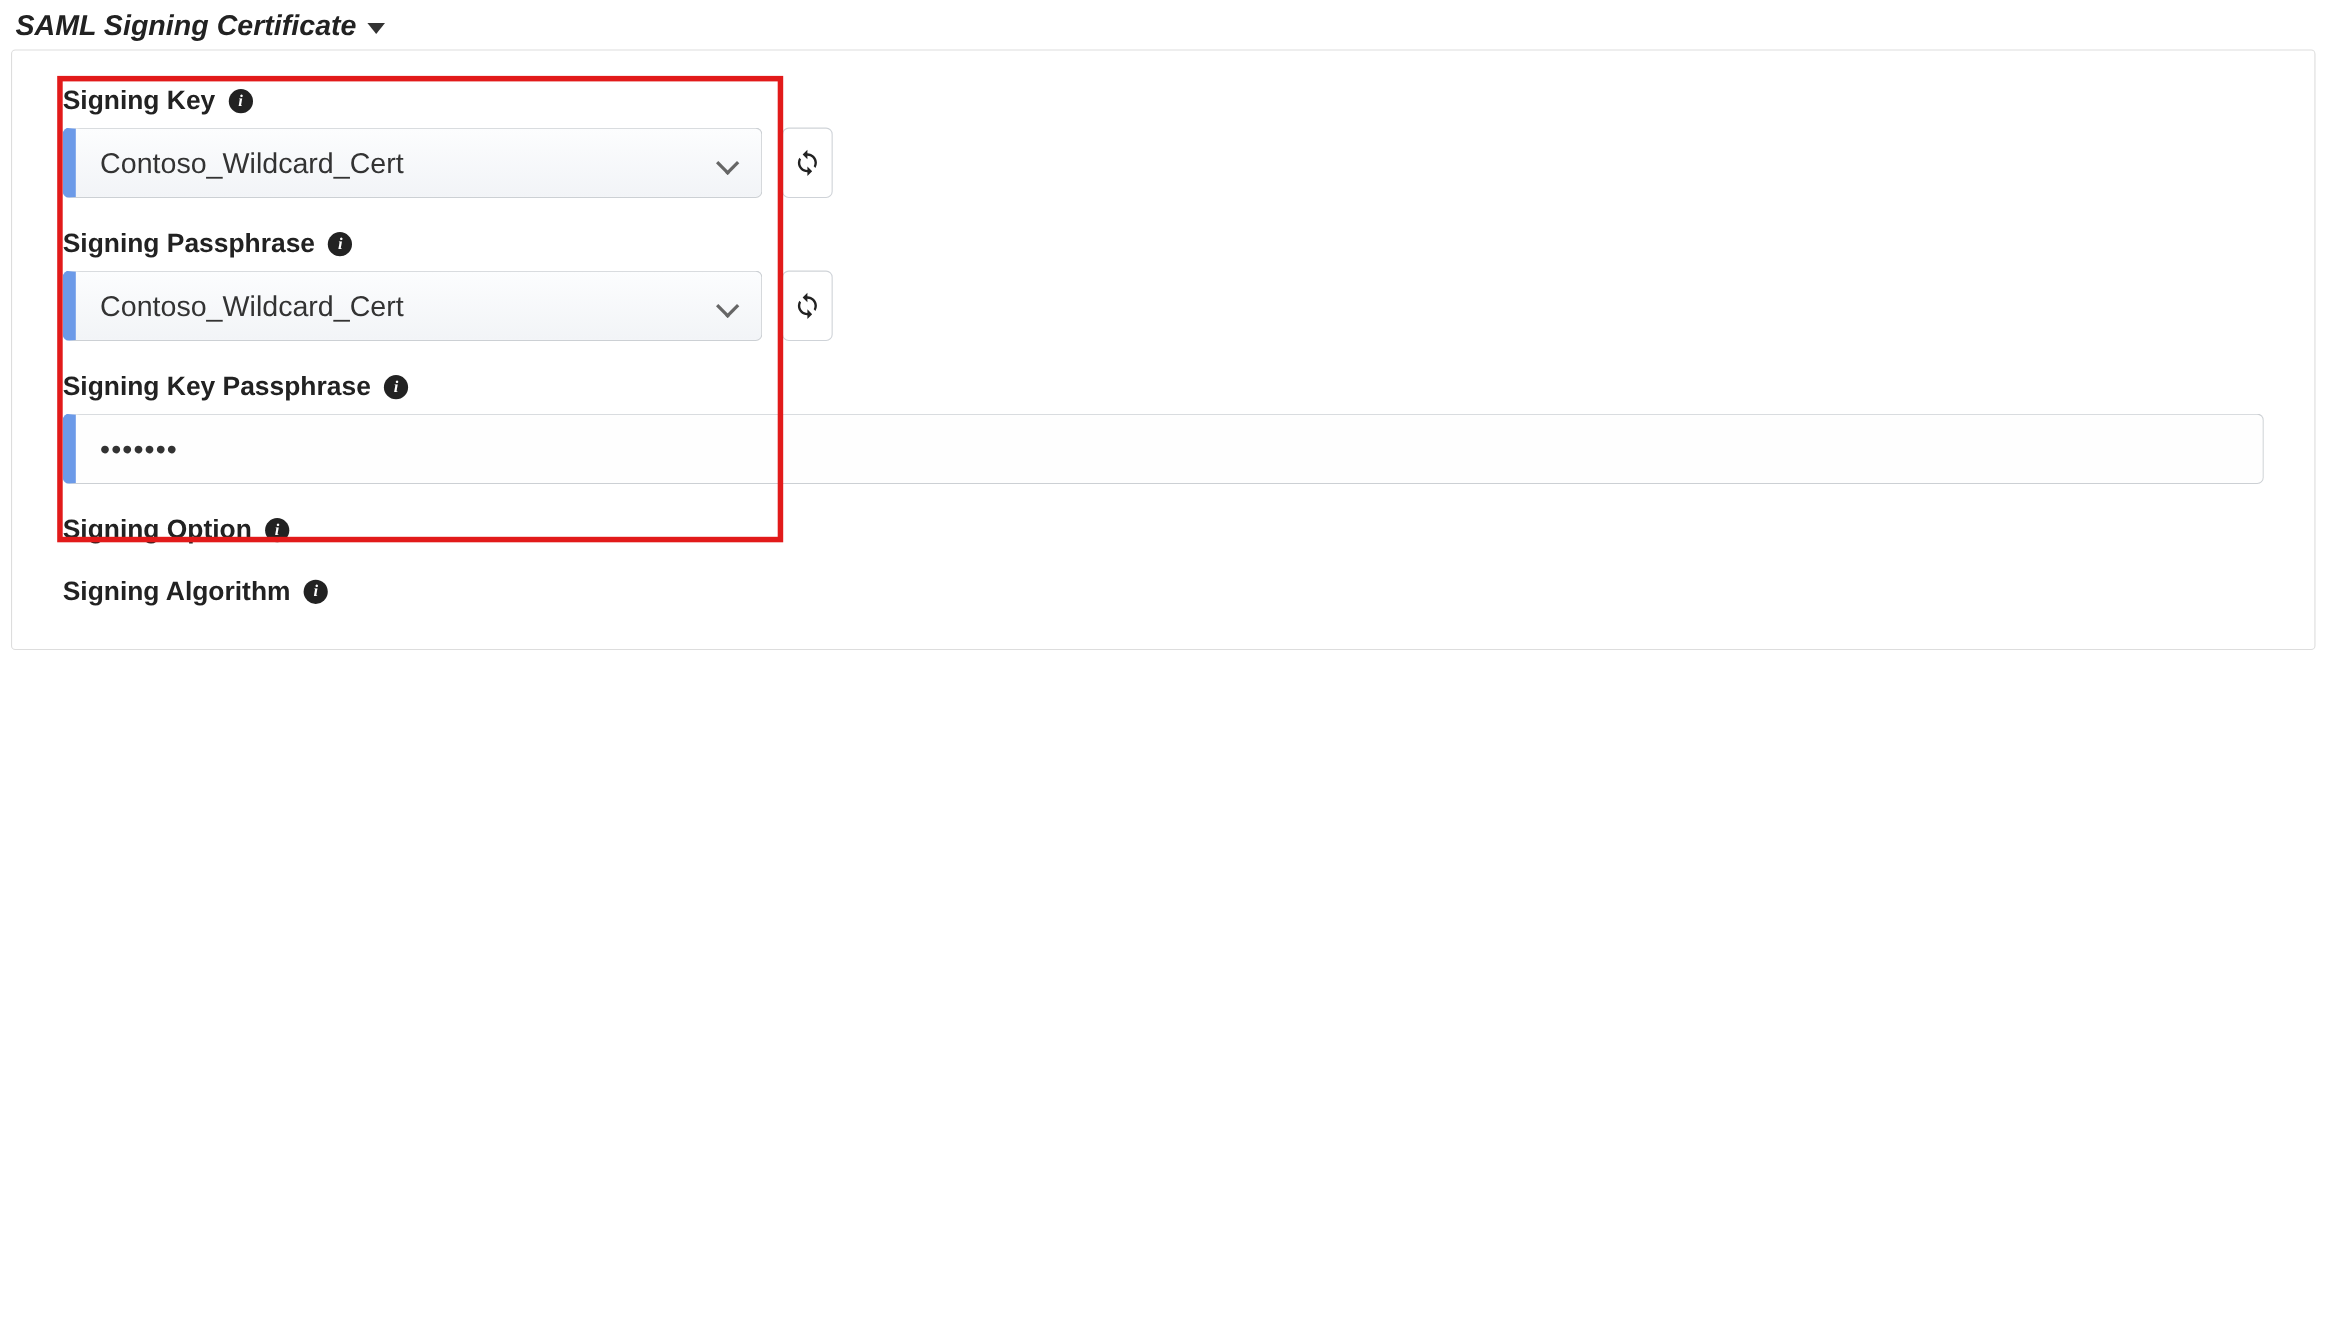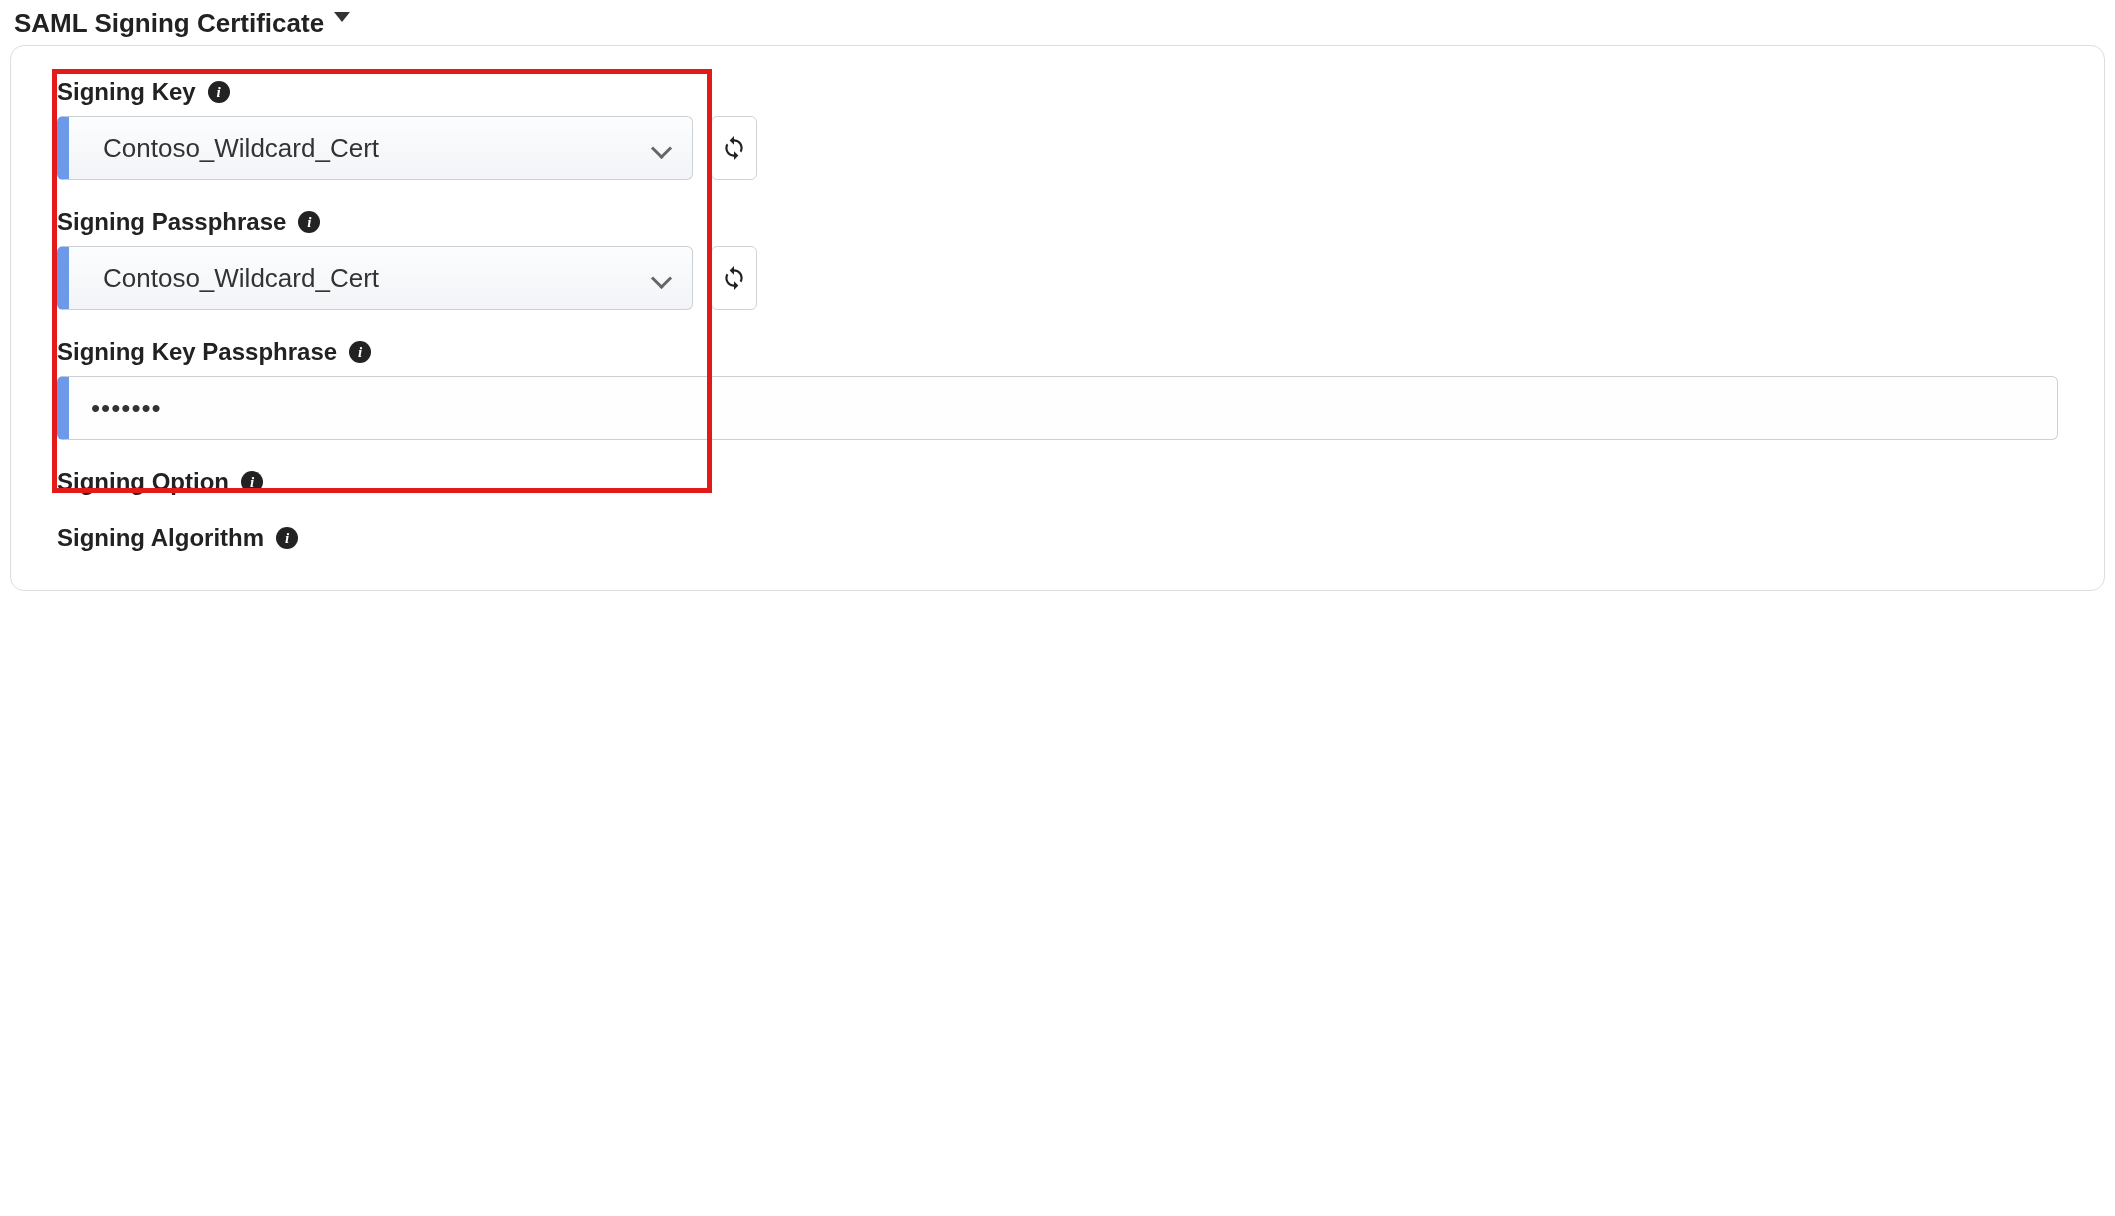--- a/index.html
+++ b/index.html
@@ -4,37 +4,39 @@
   <style>
     * { box-sizing: border-box; margin: 0; padding: 0; }
     body {
       font-family: -apple-system, BlinkMacSystemFont, "Segoe UI", Helvetica, Arial, sans-serif;
       background: #fff;
       padding: 8px 10px;
       color: #222;
     }
     .section-header {
       display: flex;
+      align-items: center;
       gap: 10px;
       font-weight: 700;
       font-size: 26px;
       margin-bottom: 6px;
       cursor: pointer;
       padding-left: 4px;
+      font-style: italic;
     }
     .caret-down {
       width: 0; height: 0;
       border-left: 8px solid transparent;
       border-right: 8px solid transparent;
       border-top: 10px solid #333;
       margin-top: 4px;
     }
     .panel {
       border: 1px solid #ddd;
-      border-radius: 14px;
+      border-radius: 4px;
       padding: 32px 46px 28px 46px;
       width: 100%;
     }
     .row { margin-bottom: 28px; position: relative; }
     .row:last-child { margin-bottom: 0; text-align: right; }
     .row-label {
       display: flex;
       align-items: center;
       gap: 12px;
       font-weight: 700;
@@ -64,21 +66,21 @@
       flex: 0 0 auto;
       width: 636px;
       height: 64px;
       border: 1px solid #ccd0d4;
       border-left: 12px solid #6c9ae8;
       border-radius: 6px;
       background: linear-gradient(#fcfdfe, #f2f4f7);
       display: flex;
       align-items: center;
       justify-content: space-between;
-      padding: 0 22px 0 34px;
+      padding: 0 22px 0 22px;
       font-size: 26px;
       color: #333;
       cursor: pointer;
     }
     .dropdown .chevron {
       width: 18px; height: 18px;
       position: relative;
     }
     .dropdown .chevron::before {
       content: "";

